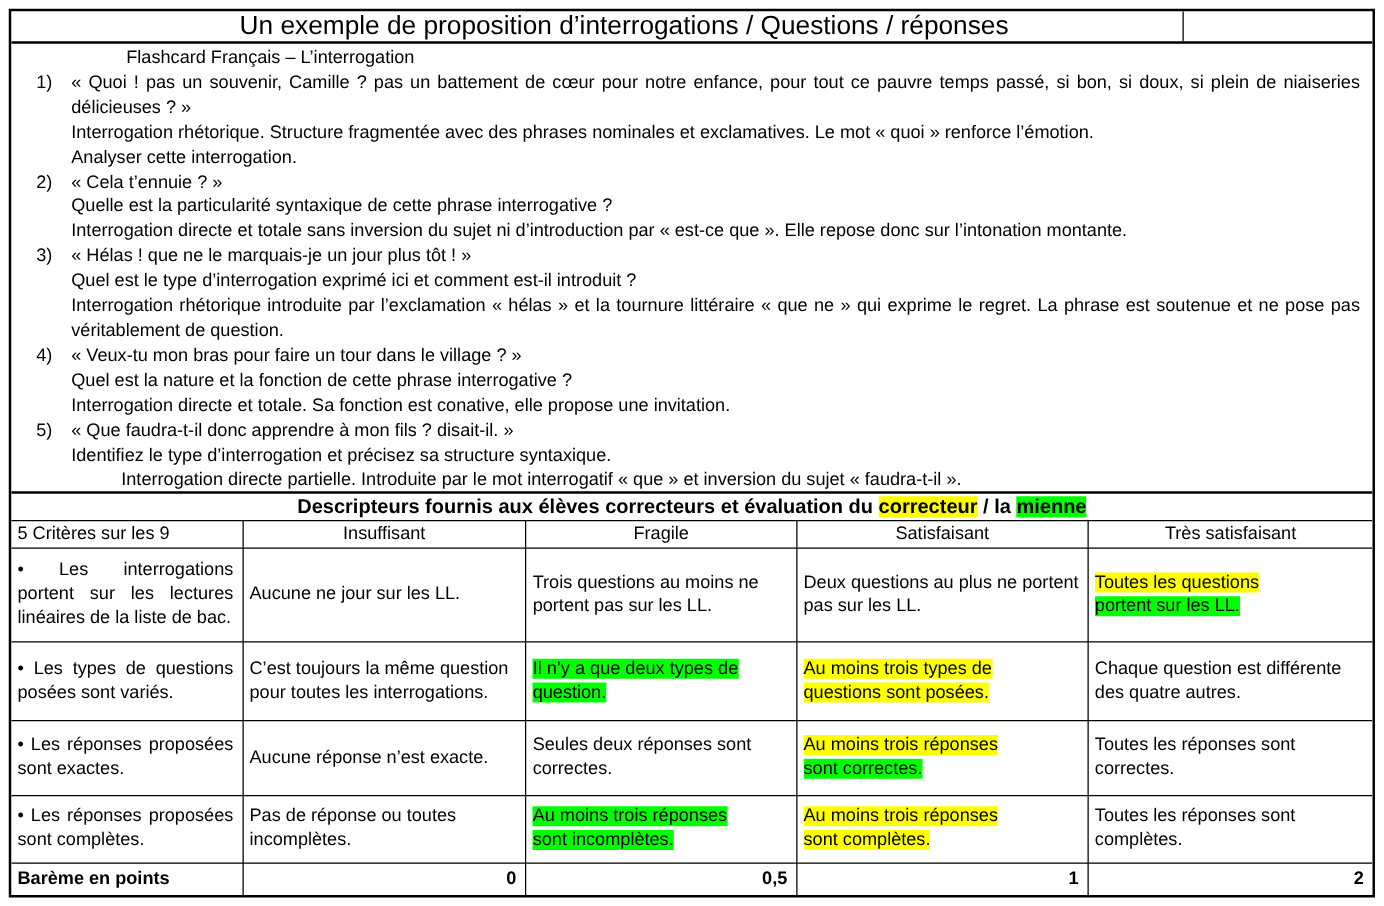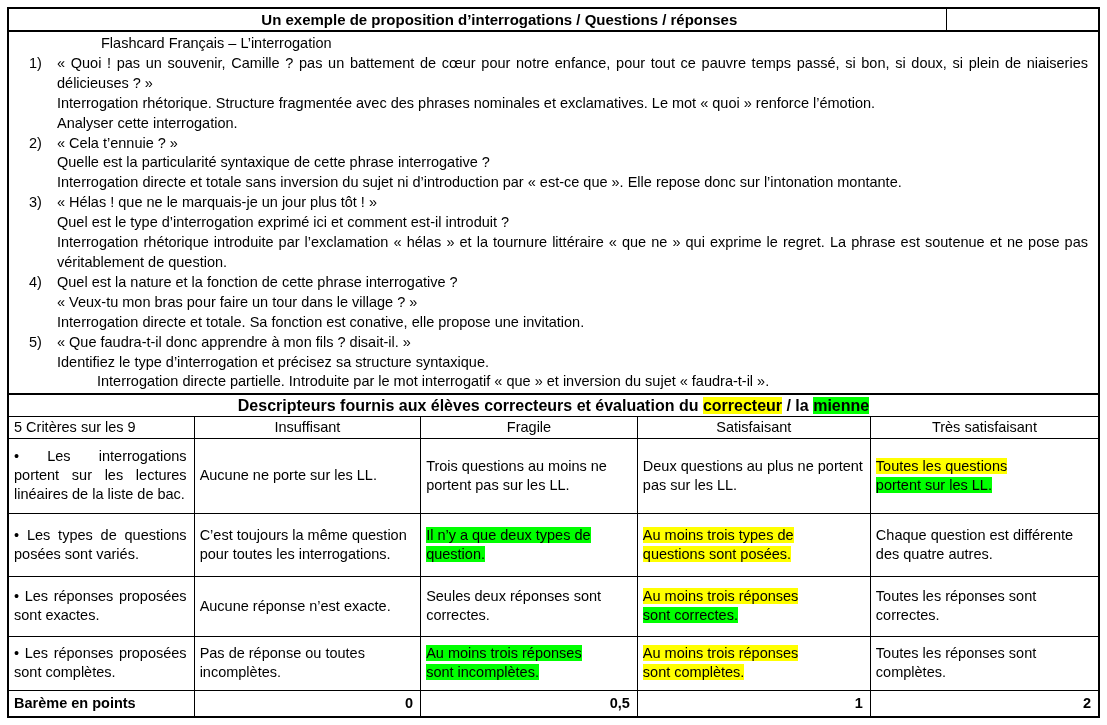--- a/index.html
+++ b/index.html
@@ -9,21 +9,21 @@
     font-family:"Liberation Sans", sans-serif; color:#000;
   }
   .doc {
     position:absolute; left:7px; top:7px; width:1093px; height:711px;
     border:2px solid #000; display:flex; flex-direction:column; overflow:hidden;
     background:#fff;
   }
   .title-row { display:flex; flex:0 0 23px; border-bottom:2px solid #000; }
   .title-cell {
     width:86%; display:flex; align-items:center; justify-content:center;
-    font-weight:700; font-size:15px; white-space:nowrap;padding-left:44px;
+    font-weight:400; font-size:21px; white-space:nowrap;padding-left:44px;
   }
   .title-side { flex:1; border-left:1px solid #000; }
 
   .flashcard {
     flex:1 1 auto; overflow:hidden; padding:2px 10px 0 10px;
     font-size:14.5px; line-height:19.9px;
   }
   .fc-heading { padding-left:82px; }
   .fc-item { display:flex; }
   .fc-num { flex:0 0 38px; padding-left:10px; }
@@ -93,22 +93,22 @@
           <div class="fc-num">3)</div>
           <div class="fc-body">
             <div class="fc-par">« Hélas ! que ne le marquais-je un jour plus tôt ! »</div>
             <div class="fc-par">Quel est le type d’interrogation exprimé ici et comment est-il introduit ?</div>
             <div class="fc-par">Interrogation rhétorique introduite par l’exclamation « hélas » et la tournure littéraire « que ne » qui exprime le regret. La phrase est soutenue et ne pose pas véritablement de question.</div>
           </div>
         </div>
         <div class="fc-item">
           <div class="fc-num">4)</div>
           <div class="fc-body">
+            <div class="fc-par">« Veux-tu mon bras pour faire un tour dans le village ? »</div>
             <div class="fc-par">Quel est la nature et la fonction de cette phrase interrogative ?</div>
-            <div class="fc-par">« Veux-tu mon bras pour faire un tour dans le village ? »</div>
             <div class="fc-par">Interrogation directe et totale. Sa fonction est conative, elle propose une invitation.</div>
           </div>
         </div>
         <div class="fc-item">
           <div class="fc-num">5)</div>
           <div class="fc-body">
             <div class="fc-par">« Que faudra-t-il donc apprendre à mon fils ? disait-il. »</div>
             <div class="fc-par">Identifiez le type d’interrogation et précisez sa structure syntaxique.</div>
             <div class="fc-par fc-ind">Interrogation directe partielle. Introduite par le mot interrogatif « que » et inversion du sujet « faudra-t-il ».</div>
           </div>
@@ -129,21 +129,21 @@
     <tbody id="rubric-body">
         <tr class="r-h">
           <th class="crit-h">5 Critères sur les 9</th>
           <th>Insuffisant</th>
           <th>Fragile</th>
           <th>Satisfaisant</th>
           <th>Très satisfaisant</th>
         </tr>
         <tr class="r-0">
           <td class="crit">•  Les interrogations portent sur les lectures linéaires de la liste de bac.</td>
-          <td><span>Aucune ne porte sur les LL.</span></td>
+          <td><span>Aucune ne jour sur les LL.</span></td>
           <td><span>Trois questions au moins ne portent pas sur les LL.</span></td>
           <td><span>Deux questions au plus ne portent pas sur les LL.</span></td>
           <td><span class="hl-yellow">Toutes les questions</span><br><span class="hl-green">portent sur les LL.</span></td>
         </tr>
         <tr class="r-1">
           <td class="crit">•  Les types de questions posées sont variés.</td>
           <td><span>C’est toujours la même question pour toutes les interrogations.</span></td>
           <td><span class="hl-green">Il n’y a que deux types de</span><br><span class="hl-green">question.</span></td>
           <td><span class="hl-yellow">Au moins trois types de</span><br><span class="hl-yellow">questions sont posées.</span></td>
           <td><span>Chaque question est différente des quatre autres.</span></td>

